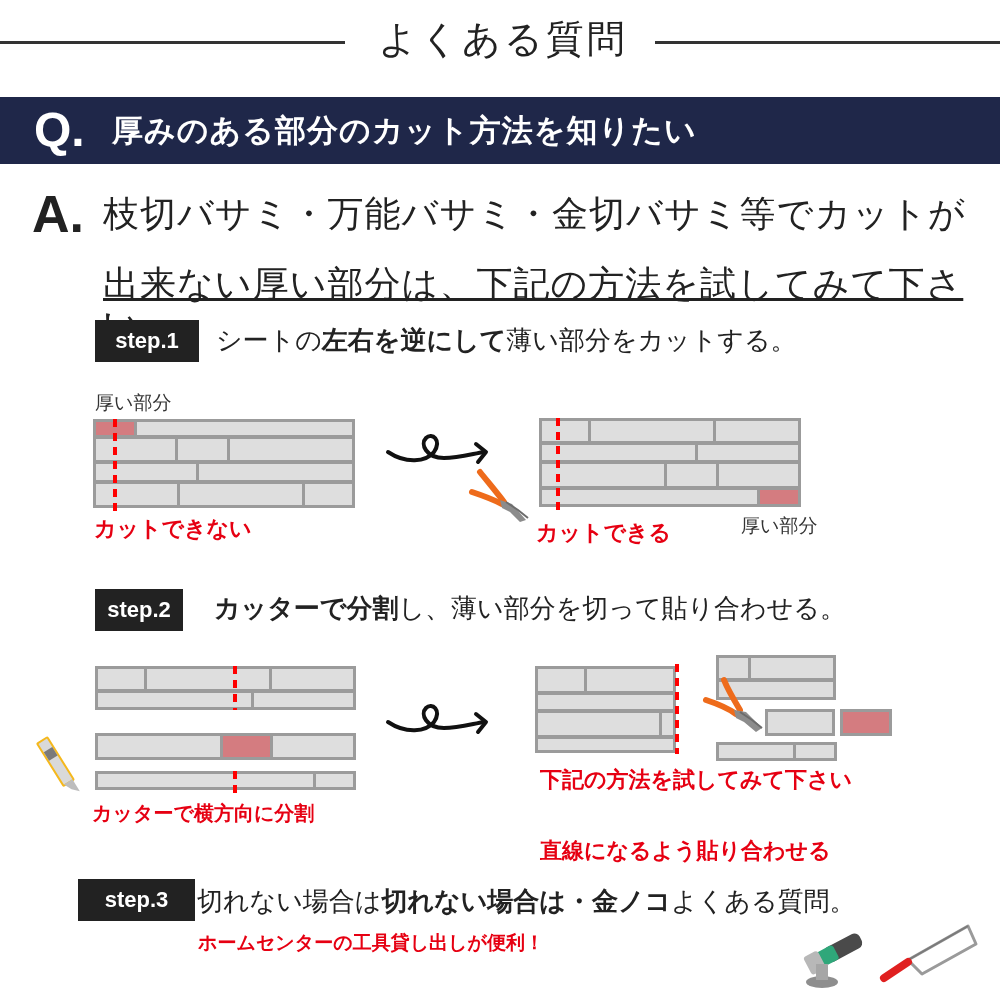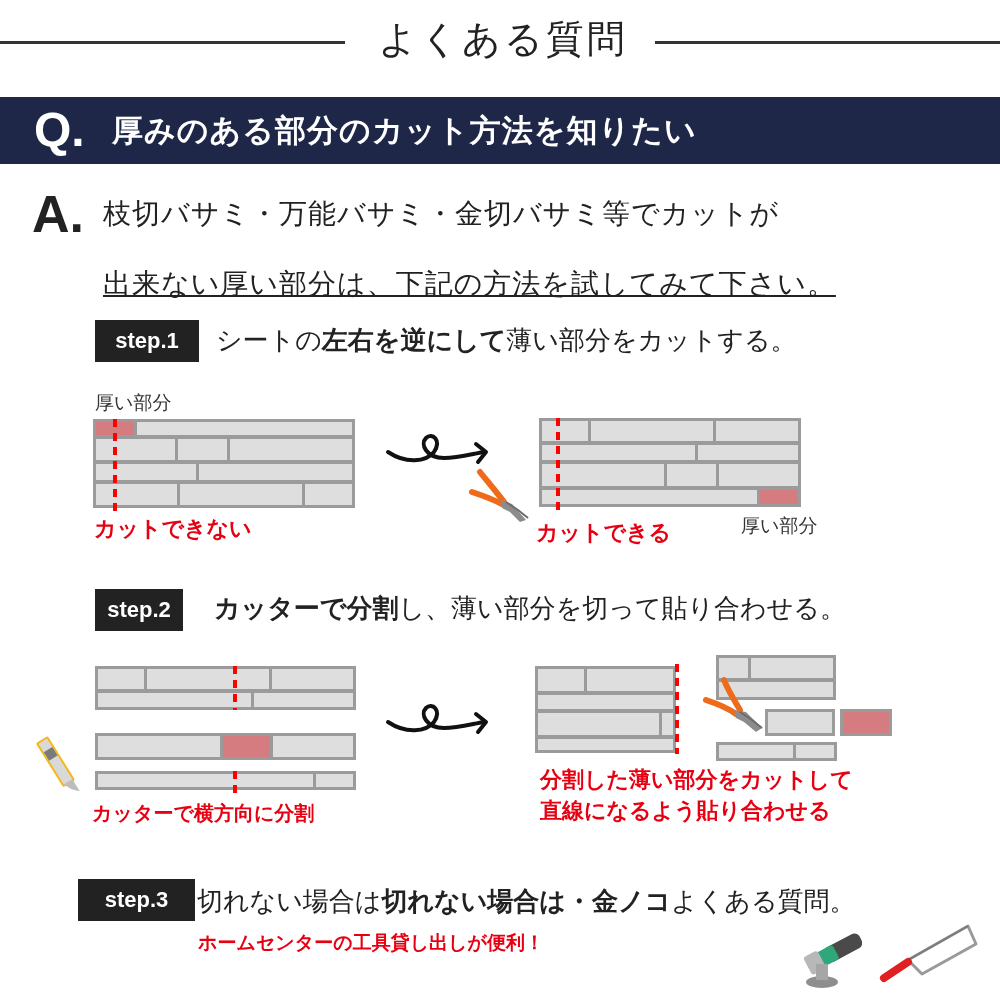--- a/index.html
+++ b/index.html
@@ -11,21 +11,21 @@
                font-size:38px; letter-spacing:3px; color:#222; line-height:50px; }
   
   .q-band { position:absolute; left:0; top:97px; width:1000px; height:67px; background:#1f2749; }
   .q-mark { position:absolute; left:34px; top:100px; font-family:"Liberation Sans",sans-serif;
             font-weight:bold; font-size:48px; color:#fff; line-height:60px; }
   .q-text { position:absolute; left:112px; top:107px; font-size:31px; font-weight:bold; color:#fff;
             line-height:46px; letter-spacing:1px; }
   
   .a-mark { position:absolute; left:32px; top:182px; font-family:"Liberation Sans",sans-serif;
             font-weight:bold; font-size:52px; color:#222; line-height:64px; }
-  .a-text { position:absolute; left:103px; font-size:28px; color:#222; line-height:40px; letter-spacing:1px; }
+  .a-text { position:absolute; left:103px; font-size:36px; color:#222; line-height:40px; letter-spacing:1px; }
   
   .step-badge { position:absolute; background:#222; color:#fff; font-family:"Liberation Sans",sans-serif;
                 font-weight:bold; font-size:22px; text-align:center; line-height:42px; height:42px; }
   .step-text { position:absolute; font-size:26px; color:#222; line-height:40px; white-space:nowrap; }
   .step-text b { font-weight:bold; }
   .label-red { position:absolute; color:#e60012; font-weight:bold; white-space:nowrap; }
   .label-dark { position:absolute; color:#333; font-size:19px; white-space:nowrap; }
   
   .tile { position:absolute; background:#dedede; border:3px solid #9b9b9b; box-sizing:border-box; }
   .tile.pink { background:#d47c80; }
@@ -157,22 +157,22 @@
   <div class="tile" style="left:793px;top:742px;width:44px;height:19px;"></div>
 </div>
 
 <svg style="left:704px;top:678px;" width="62" height="58" viewBox="0 0 62 58">
   <path d="M20 2 C24 12,30 22,36 32" stroke="#ee6b1b" stroke-width="6" stroke-linecap="round" fill="none"></path>
   <path d="M2 22 C14 26,24 30,32 36" stroke="#ee6b1b" stroke-width="6" stroke-linecap="round" fill="none"></path>
   <path d="M30 32 L42 34 L58 50 L52 54 L40 44 L32 40 Z" fill="#8c8c8c"></path>
   <path d="M36 34 L48 42 L58 50" stroke="#6c6c6c" stroke-width="2" fill="none"></path>
 </svg>
 
-<div class="label-red" style="left:540px;top:765px;font-size:22px;">分割した薄い部分をカットして</div>
-<div class="label-red" style="left:540px;top:796px;font-size:22px;">直線になるよう貼り合わせる</div>
+<div class="label-red" style="left:540px;top:765px;font-size:22px;">下記の方法を試してみて下さい</div>
+<div class="label-red" style="left:540px;top:836px;font-size:22px;">直線になるよう貼り合わせる</div>
 
 <div class="step-badge" style="left:78px;top:879px;width:117px;">step.3</div>
 <div class="step-text" style="left:197px;top:881px;">
   <span>切れない場合は</span><b>切れない場合は・金ノコ</b><span>よくある質問。</span>
 </div>
 <div class="label-red" style="left:198px;top:930px;font-size:19px;">ホームセンターの工具貸し出しが便利！</div>
 
 <svg style="left:802px;top:928px;" width="70" height="64" viewBox="0 0 70 64">
   <g transform="rotate(-28 35 32)">
     <rect x="26" y="16" width="40" height="16" rx="6" fill="#4a4a4a"></rect>

